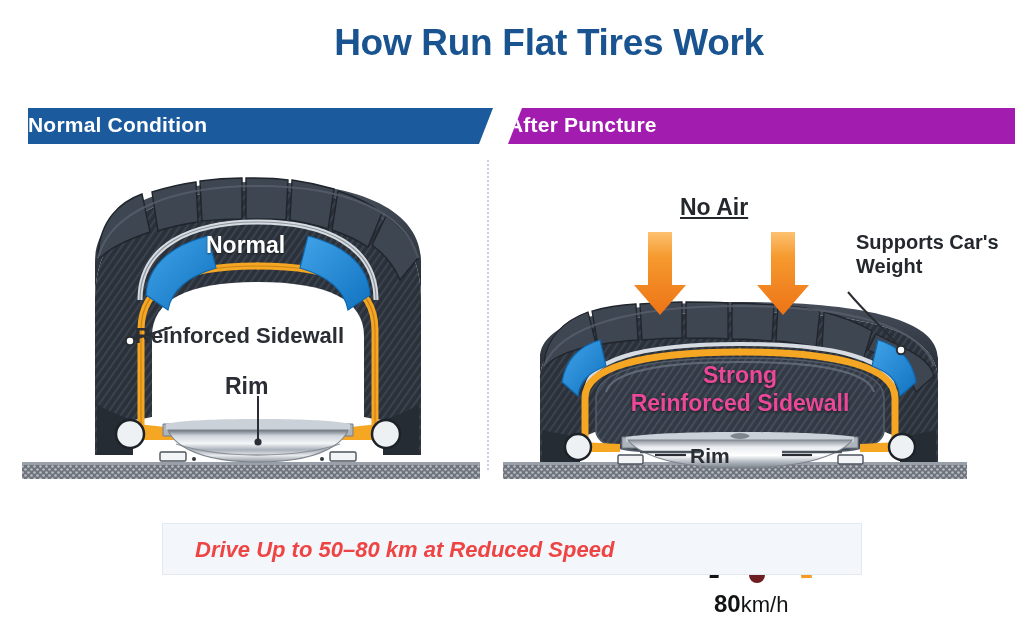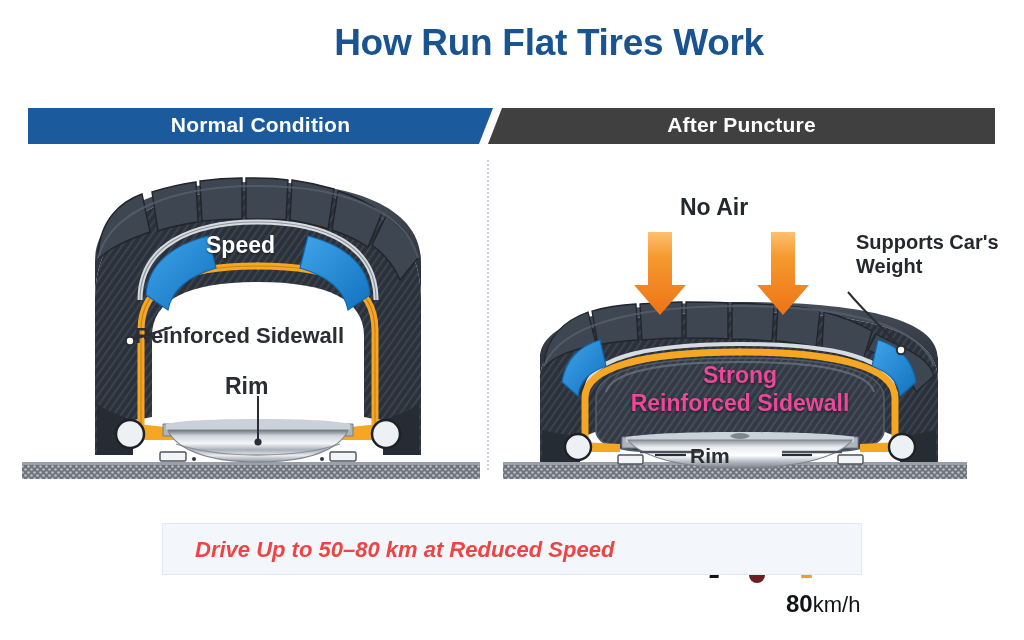--- a/index.html
+++ b/index.html
@@ -17,32 +17,32 @@
     text-align:center;
     font-size:37px; font-weight:bold; letter-spacing:-0.3px;
     color:#1a5490;
     white-space:nowrap;
     margin-left:37px;
   }
 
   
   .hdrbar{
     position:absolute; height:36px;
-    display:flex; align-items:center; justify-content:center;
+    display:flex; align-items:center; justify-content:flex-start;
     color:#ffffff; font-size:21px; font-weight:bold; letter-spacing:0.2px;
   }
   .hdrbar span{ display:block; transform:translateY(-1px); }
   .hdr-left{
     left:28px; top:108px; width:465px;
     background:#1b5a9c;
     clip-path:polygon(0 0, 100% 0, calc(100% - 14px) 100%, 0 100%);
   }
   .hdr-right{
-    left:488px; top:108px; width:507px;
-    background:#404040;
+    left:508px; top:108px; width:507px;
+    background:#a21caf;
     clip-path:polygon(14px 0, 100% 0, 100% 100%, 0 100%);
   }
 
   
   .divider{
     position:absolute; left:487px; top:160px; width:0; height:310px;
     border-left:2px dotted #c9d2dc;
   }
 
   
@@ -51,21 +51,21 @@
     left:206px; top:232px; font-size:23px; color:#ffffff;
     text-shadow:0 1px 2px rgba(0,0,0,.55);
   }
   .lbl-rsw{
     left:135px; top:323px; font-size:22px; color:#2a2d33;
   }
   .lbl-rim{
     left:225px; top:373px; font-size:23px; color:#2a2d33;
   }
   .lbl-noair{
-    left:680px; top:194px; font-size:23px; color:#24272c;
+    left:680px; top:194px; font-size:23px; color:#24272c;text-decoration:underline;
   }
   .lbl-supports{
     left:828px; top:231px; font-size:20px; color:#24272c;
     line-height:1.18; text-align:left; white-space:normal; width:160px;margin-left:28px;
   }
   .lbl-strong{
     left:610px; top:362px; width:260px; text-align:center;
     font-size:23px; color:#ec4899; line-height:1.2;
     text-shadow:0 1px 3px rgba(0,0,0,.6);
     white-space:normal;
@@ -79,21 +79,21 @@
     position:absolute; left:162px; top:523px; width:700px; height:52px;
     background:#f3f6fa; border:1px solid #e3e9f1;
   }
   .banner-text{
     position:absolute; left:195px; top:537px;
     font-size:22px; font-weight:bold; font-style:italic;
     color:#ef4444; white-space:nowrap;
   }
   .banner-text .lite{ font-weight:bold; }
   .speed-label{
-    position:absolute; left:786px; top:590px;
+    position:absolute; left:714px; top:590px;
     font-size:24px; color:#111315; white-space:nowrap; font-weight:bold;
   }
   .speed-label .unit{ font-weight:normal; font-size:22px; }
 
   svg{ display:block; }
   .svgwrap{ position:absolute; left:0; top:0; }
 </style>
 </head>
 <body>
 
@@ -330,21 +330,21 @@
         <line x1="795" y1="547" x2="788" y2="551"></line>
         <line x1="801" y1="560" x2="793" y2="562"></line>
       </g>
 
       <path d="M757 573 L795 547 L789 542 L799 544 L797 554 L792 549 L760 578 Z" fill="#0c7a6a"></path>
       <circle cx="757" cy="575" r="8" fill="#6e1d22"></circle>
     </g>
   </svg>
   </div>
 
-  <div class="lbl lbl-tread">Speed</div>
+  <div class="lbl lbl-tread">Normal</div>
   <div class="lbl lbl-rsw">Reinforced Sidewall</div>
   <div class="lbl lbl-rim">Rim</div>
 
   <div class="lbl lbl-noair">No Air</div>
   <div class="lbl lbl-supports">Supports Car's Weight</div>
   <div class="lbl lbl-strong">
     <div>Strong</div>
     <div>Reinforced Sidewall</div>
   </div>
   <div class="lbl lbl-rim2">Rim</div>

